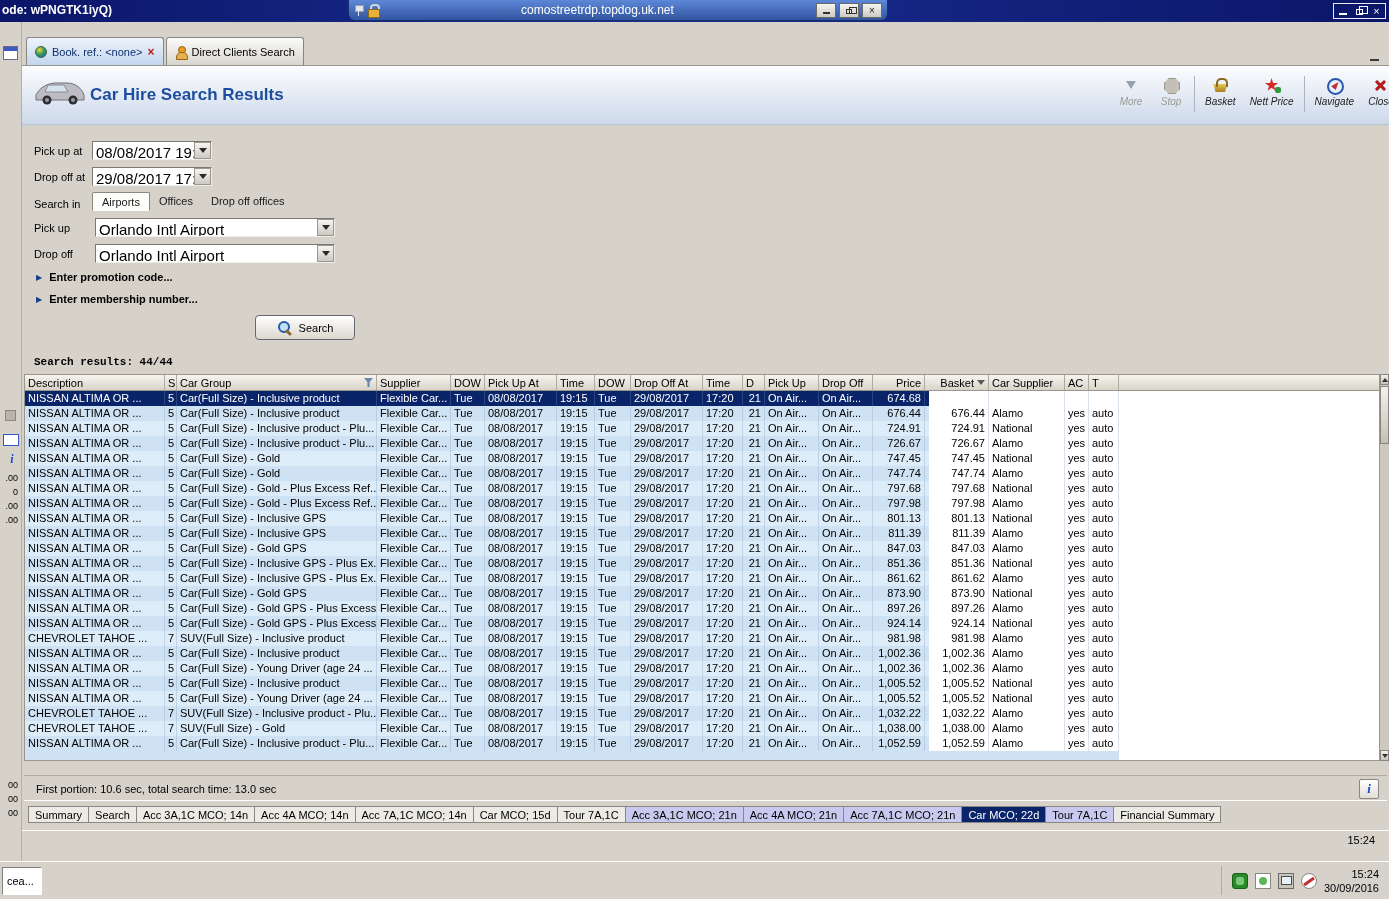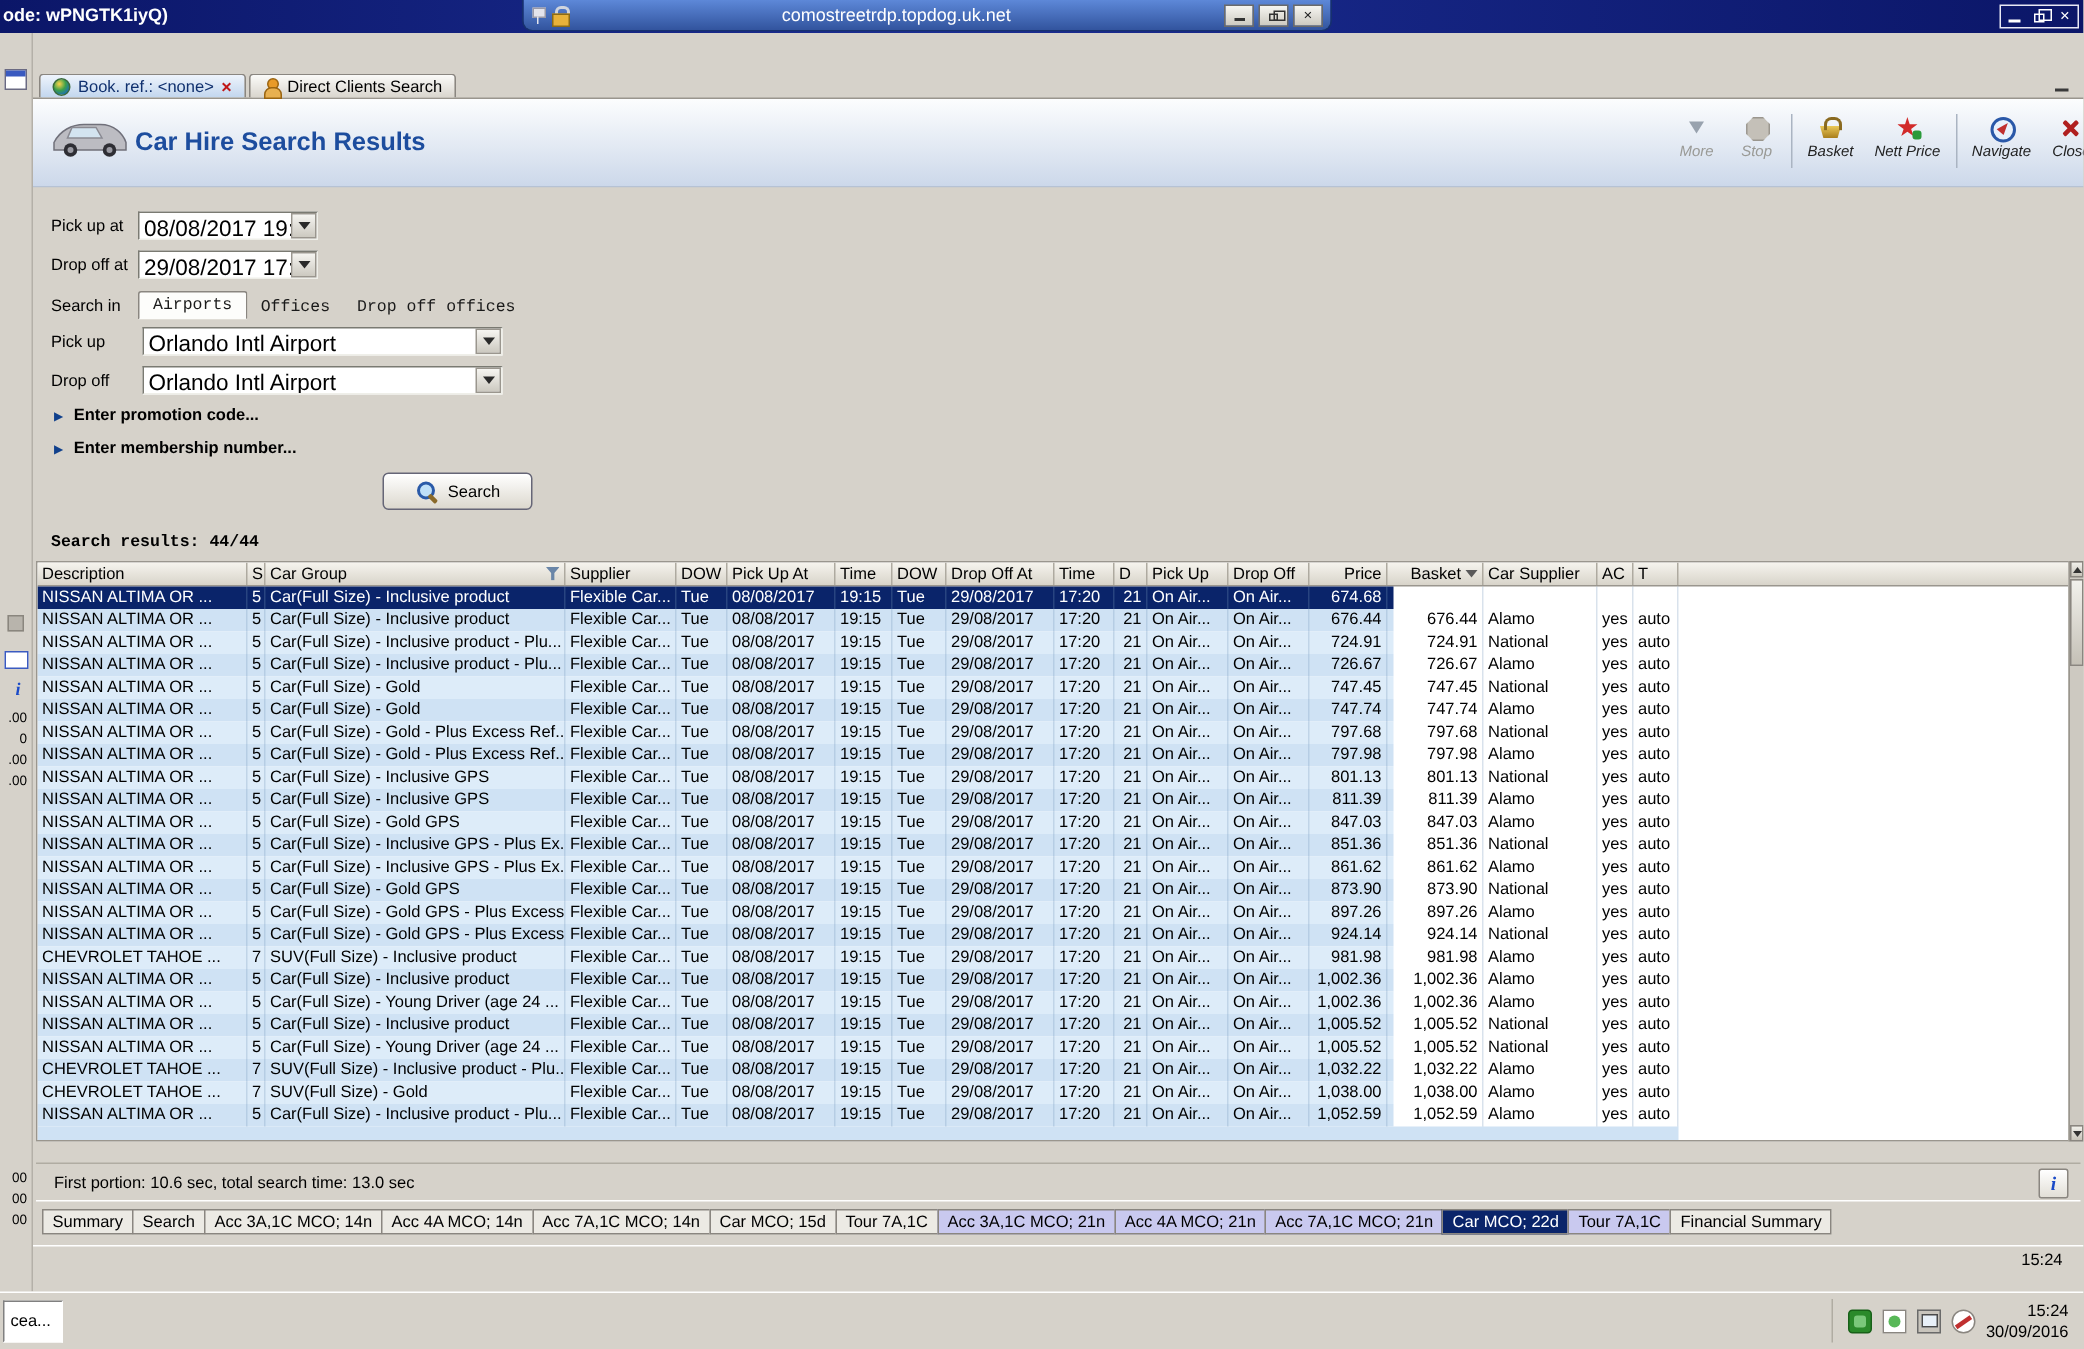--- a/index.html
+++ b/index.html
@@ -33,21 +33,21 @@
   .left-strip{position:absolute;left:0;top:0;bottom:0;width:22px;background:#d6d2ca;border-right:1px solid #b4b0a8;}
   .strip-btn-top{position:absolute;left:3px;top:24px;width:15px;height:14px;background:#fff;border:1px solid #6a6a82;}
   .strip-btn-top::before{content:"";position:absolute;left:0;top:0;right:0;height:4px;background:#3a5ac0;}
   .strip-pin{position:absolute;left:5px;top:388px;width:11px;height:11px;background:#b8b4ac;border:1px solid #8a867e;}
   .strip-window{position:absolute;left:3px;top:412px;width:16px;height:12px;background:#fff;border:1px solid #3a5ac0;}
   .strip-i{position:absolute;left:6px;top:430px;width:12px;height:14px;color:#1a4ac8;font-weight:bold;font-style:italic;font-family:"Liberation Serif",serif;font-size:12px;text-align:center;}
   .mini-val{position:absolute;right:3px;width:19px;text-align:right;font-size:9px;line-height:13px;color:#000;}
   
   .main{position:absolute;left:22px;top:0;right:0;bottom:0;}
   .doc-tabbar{position:absolute;top:22px;left:0;right:0;height:22px;background:#d6d2ca;border-bottom:1px solid #9a968e;display:flex;align-items:flex-end;padding-left:4px;}
-  .doc-tab{height:16px;display:flex;align-items:center;gap:5px;padding:0 8px;border:1px solid #8a8680;border-bottom:none;border-radius:3px 3px 0 0;background:linear-gradient(#fbfbf9,#d9d5cd);margin-right:2px;font-size:11px;white-space:nowrap;}
+  .doc-tab{height:28px;display:flex;align-items:center;gap:5px;padding:0 8px;border:1px solid #8a8680;border-bottom:none;border-radius:3px 3px 0 0;background:linear-gradient(#fbfbf9,#d9d5cd);margin-right:2px;font-size:11px;white-space:nowrap;}
   .doc-tab.active{background:linear-gradient(#eef4fc,#c2d6ee);color:#10306e;}
   .globe-icon{width:12px;height:12px;border-radius:50%;background:radial-gradient(circle at 35% 30%,#ffd24a 0%,#3aa04a 45%,#1868c8 85%);border:1px solid #3a6a3a;}
   .clients-icon{position:relative;width:12px;height:12px;}
   .clients-icon::before{content:"";position:absolute;left:3px;top:0;width:6px;height:6px;border-radius:50%;background:#e89a28;border:1px solid #9a6410;}
   .clients-icon::after{content:"";position:absolute;left:1px;top:6px;width:10px;height:6px;border-radius:5px 5px 0 0;background:#e8b050;border:1px solid #9a6410;}
   .tab-close{color:#c01818;font-weight:bold;font-size:12px;line-height:10px;}
   .tabbar-min{position:absolute;right:8px;top:4px;width:14px;height:13px;display:flex;align-items:flex-end;justify-content:center;}
   .tabbar-min span{width:9px;border-bottom:2px solid #3a3a3a;}
 
   
@@ -72,21 +72,21 @@
   .close-tool-icon::before{transform:rotate(45deg);}
   .close-tool-icon::after{transform:rotate(-45deg);}
 
   
   .form-area{position:absolute;top:103px;left:0;right:0;height:231px;background:#d6d2ca;}
   .flabel{position:absolute;left:12px;font-size:11px;color:#000;}
   .combo{position:absolute;background:#fff;border:1px solid;border-color:#7a7a72 #efefe9 #efefe9 #7a7a72;display:flex;align-items:stretch;height:19px;}
   .combo-text{flex:1;padding:2px 3px 4px 3px;font-size:15px;white-space:nowrap;overflow:hidden;}
   .combo-btn{width:17px;background:linear-gradient(#f6f5f1,#ccc9c0);border:1px solid #9a968e;display:flex;align-items:center;justify-content:center;}
   .combo-btn::before{content:"";border-left:4px solid transparent;border-right:4px solid transparent;border-top:5px solid #2a2a2a;}
-  .si-tabs{position:absolute;left:70px;top:67px;display:flex;align-items:flex-end;height:21px;font-family:Liberation Mono, monospace;}
+  .si-tabs{position:absolute;left:70px;top:67px;display:flex;align-items:flex-start;height:21px;}
   .si-tab{padding:3px 9px 2px 9px;font-size:11px;color:#1a1a1a;}
   .si-tab.active{background:#fdfdfb;border:1px solid #8a8680;border-bottom-color:#fdfdfb;border-radius:2px 2px 0 0;}
   .toggle{position:absolute;left:14px;display:flex;align-items:center;gap:7px;font-weight:bold;font-size:11px;cursor:default;}
   .toggle .arrow-icon{color:#10408c;font-size:8px;}
   .search-btn{position:absolute;left:233px;top:190px;width:100px;height:25px;border:1px solid #667;border-radius:4px;background:linear-gradient(#ffffff,#dcd8ce);display:flex;align-items:center;justify-content:center;gap:7px;font-size:11px;box-shadow:0 1px 0 #fff inset;}
   .mag-icon{position:relative;width:15px;height:15px;}
   .mag-icon::before{content:"";position:absolute;left:1px;top:1px;width:8px;height:8px;border:2px solid #2a5aa8;border-radius:50%;background:#bfe0f8;}
   .mag-icon::after{content:"";position:absolute;right:0px;bottom:1px;width:7px;height:3px;background:#8a6a2a;border-radius:1px;transform:rotate(45deg);}
 
   .results-label{position:absolute;top:334px;left:12px;font-weight:bold;font-size:11px;font-family:Liberation Mono, monospace;}

